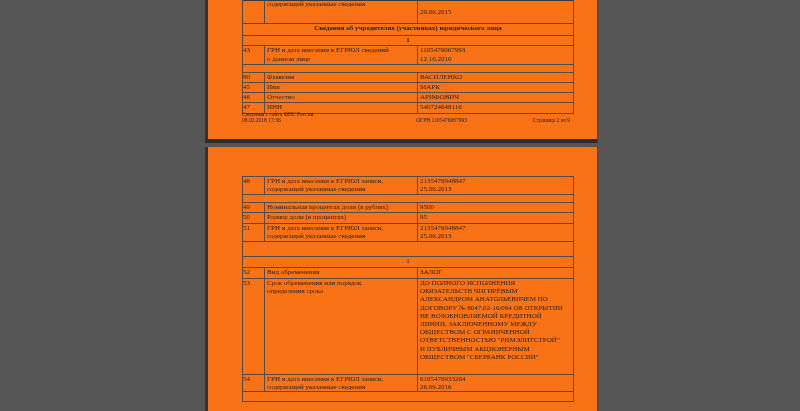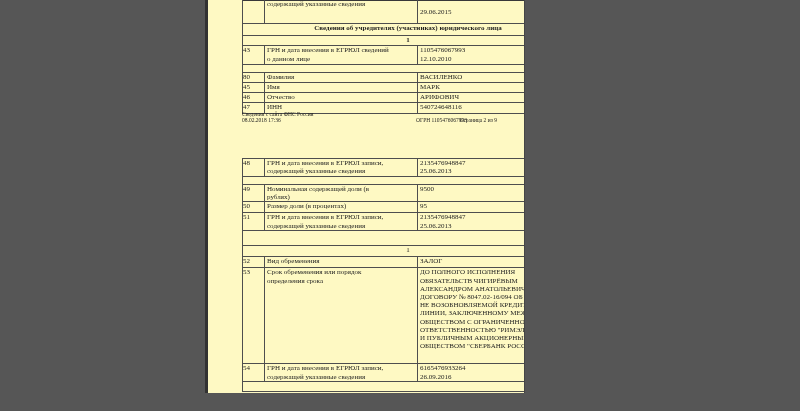--- a/index.html
+++ b/index.html
@@ -4,26 +4,26 @@
 <style>
   * { margin:0; padding:0; box-sizing:border-box; }
   html,body { width:800px; height:411px; overflow:hidden; }
   .canvas {
     position:relative; width:800px; height:411px;
     background:#565656;
     font-family:"Liberation Serif","DejaVu Serif",serif;
     color:#1f1f1f;
   }
   .page {
-    position:absolute; left:205px; width:320px; background:#fef9c3;
+    position:absolute; left:205px; width:393px; background:#f97316;
     border-left:3px solid #323232; border-right:1px solid #454545;
     overflow:hidden;
   }
   .page1 { top:0; height:143px; border-bottom:4px solid #2d2d2d; }
-  .page2 { top:129px; height:264px; }
+  .page2 { top:147px; height:264px; }
   table.tbl {
     position:absolute; left:34px; border-collapse:collapse; table-layout:fixed;
     width:331px; font-size:7px; line-height:8.2px;
   }
   .tbl1 { top:0; }
   .tbl2 { top:29px; }
   .tbl td { border:1px solid #4e4e4e; vertical-align:top; padding:0 2px; }
   .tbl { border:1px solid #383838; }
   .tbl1 tr.clip-row td { border-top:none; }
   col.c-num { width:22px; }
@@ -134,21 +134,21 @@
         <td class="num">48</td>
         <td class="label">ГРН и дата внесения в ЕГРЮЛ записи, содержащей указанные сведения</td>
         <td class="value">2135476948847
 25.06.2013</td>
       </tr>
       <tr class="rh8">
         <td colspan="3"></td>
       </tr>
       <tr class="rh10">
         <td class="num">49</td>
-        <td class="label">Номинальная содержащей доли (в рублях)</td>
+        <td class="label">Номинальная процентах доли (в рублях)</td>
         <td class="value">9500</td>
       </tr>
       <tr class="rh11">
         <td class="num">50</td>
         <td class="label">Размер доли (в процентах)</td>
         <td class="value">95</td>
       </tr>
       <tr class="rh18">
         <td class="num">51</td>
         <td class="label">ГРН и дата внесения в ЕГРЮЛ записи, содержащей указанные сведения</td>

